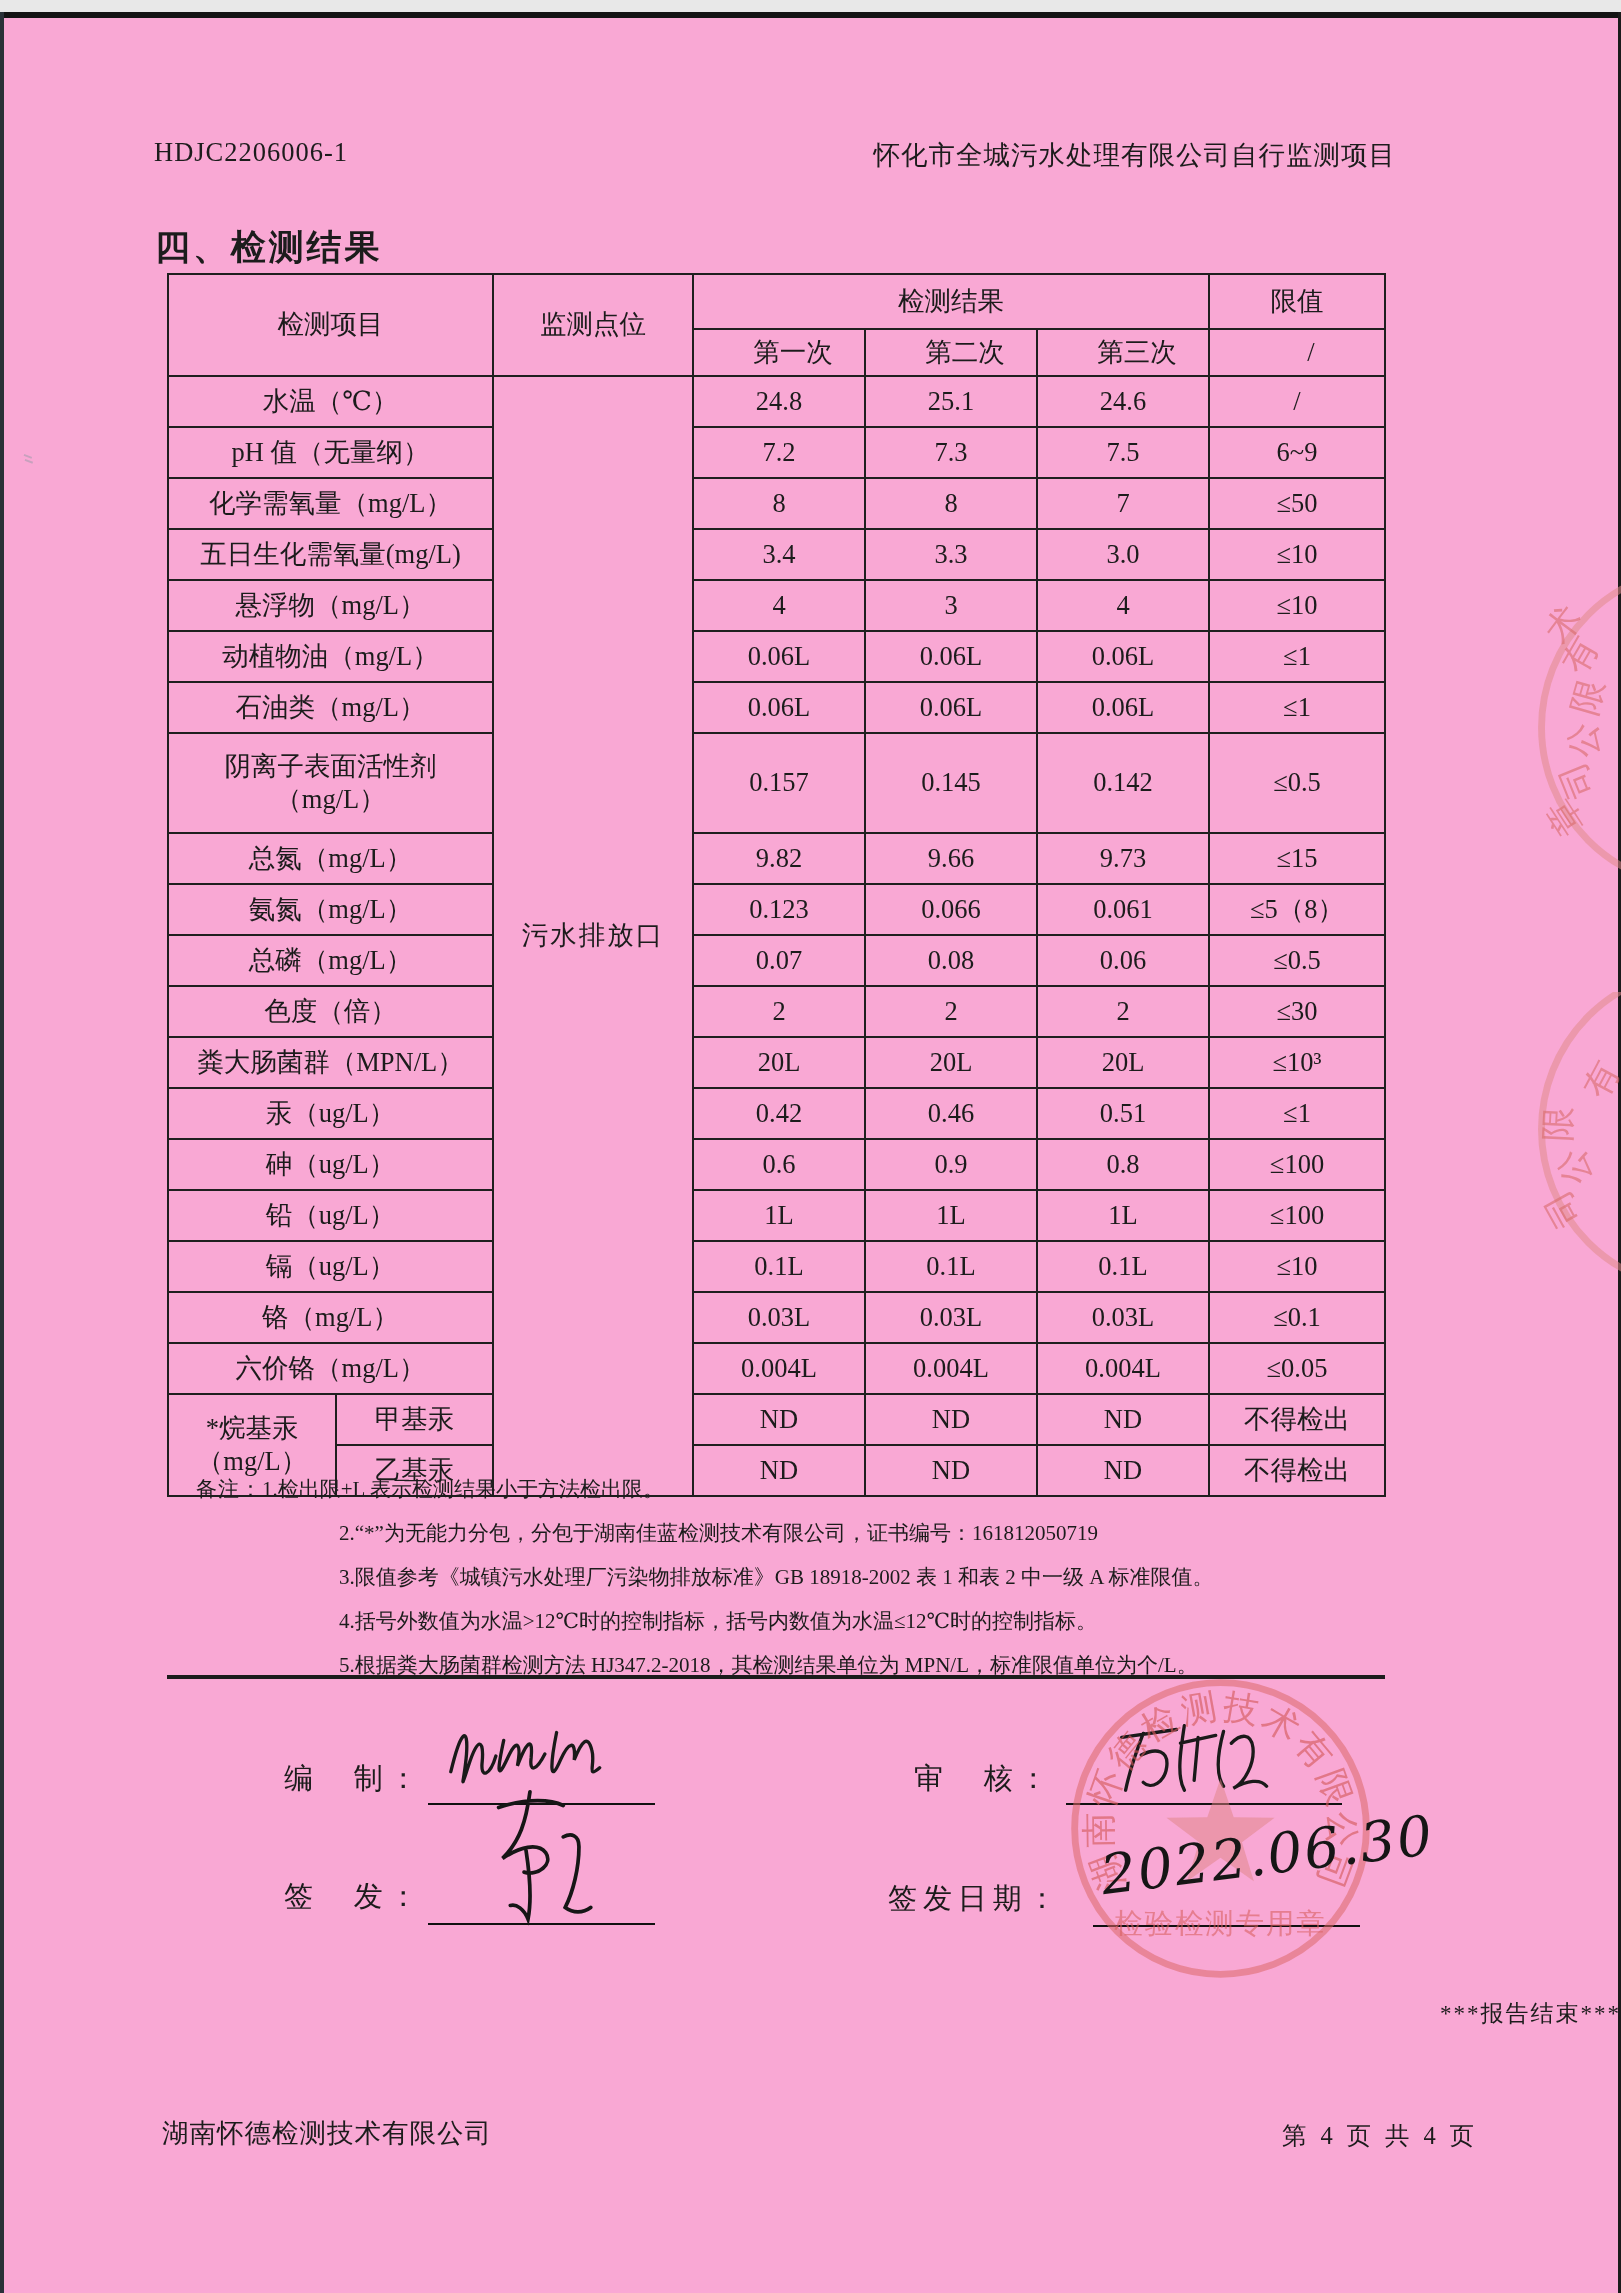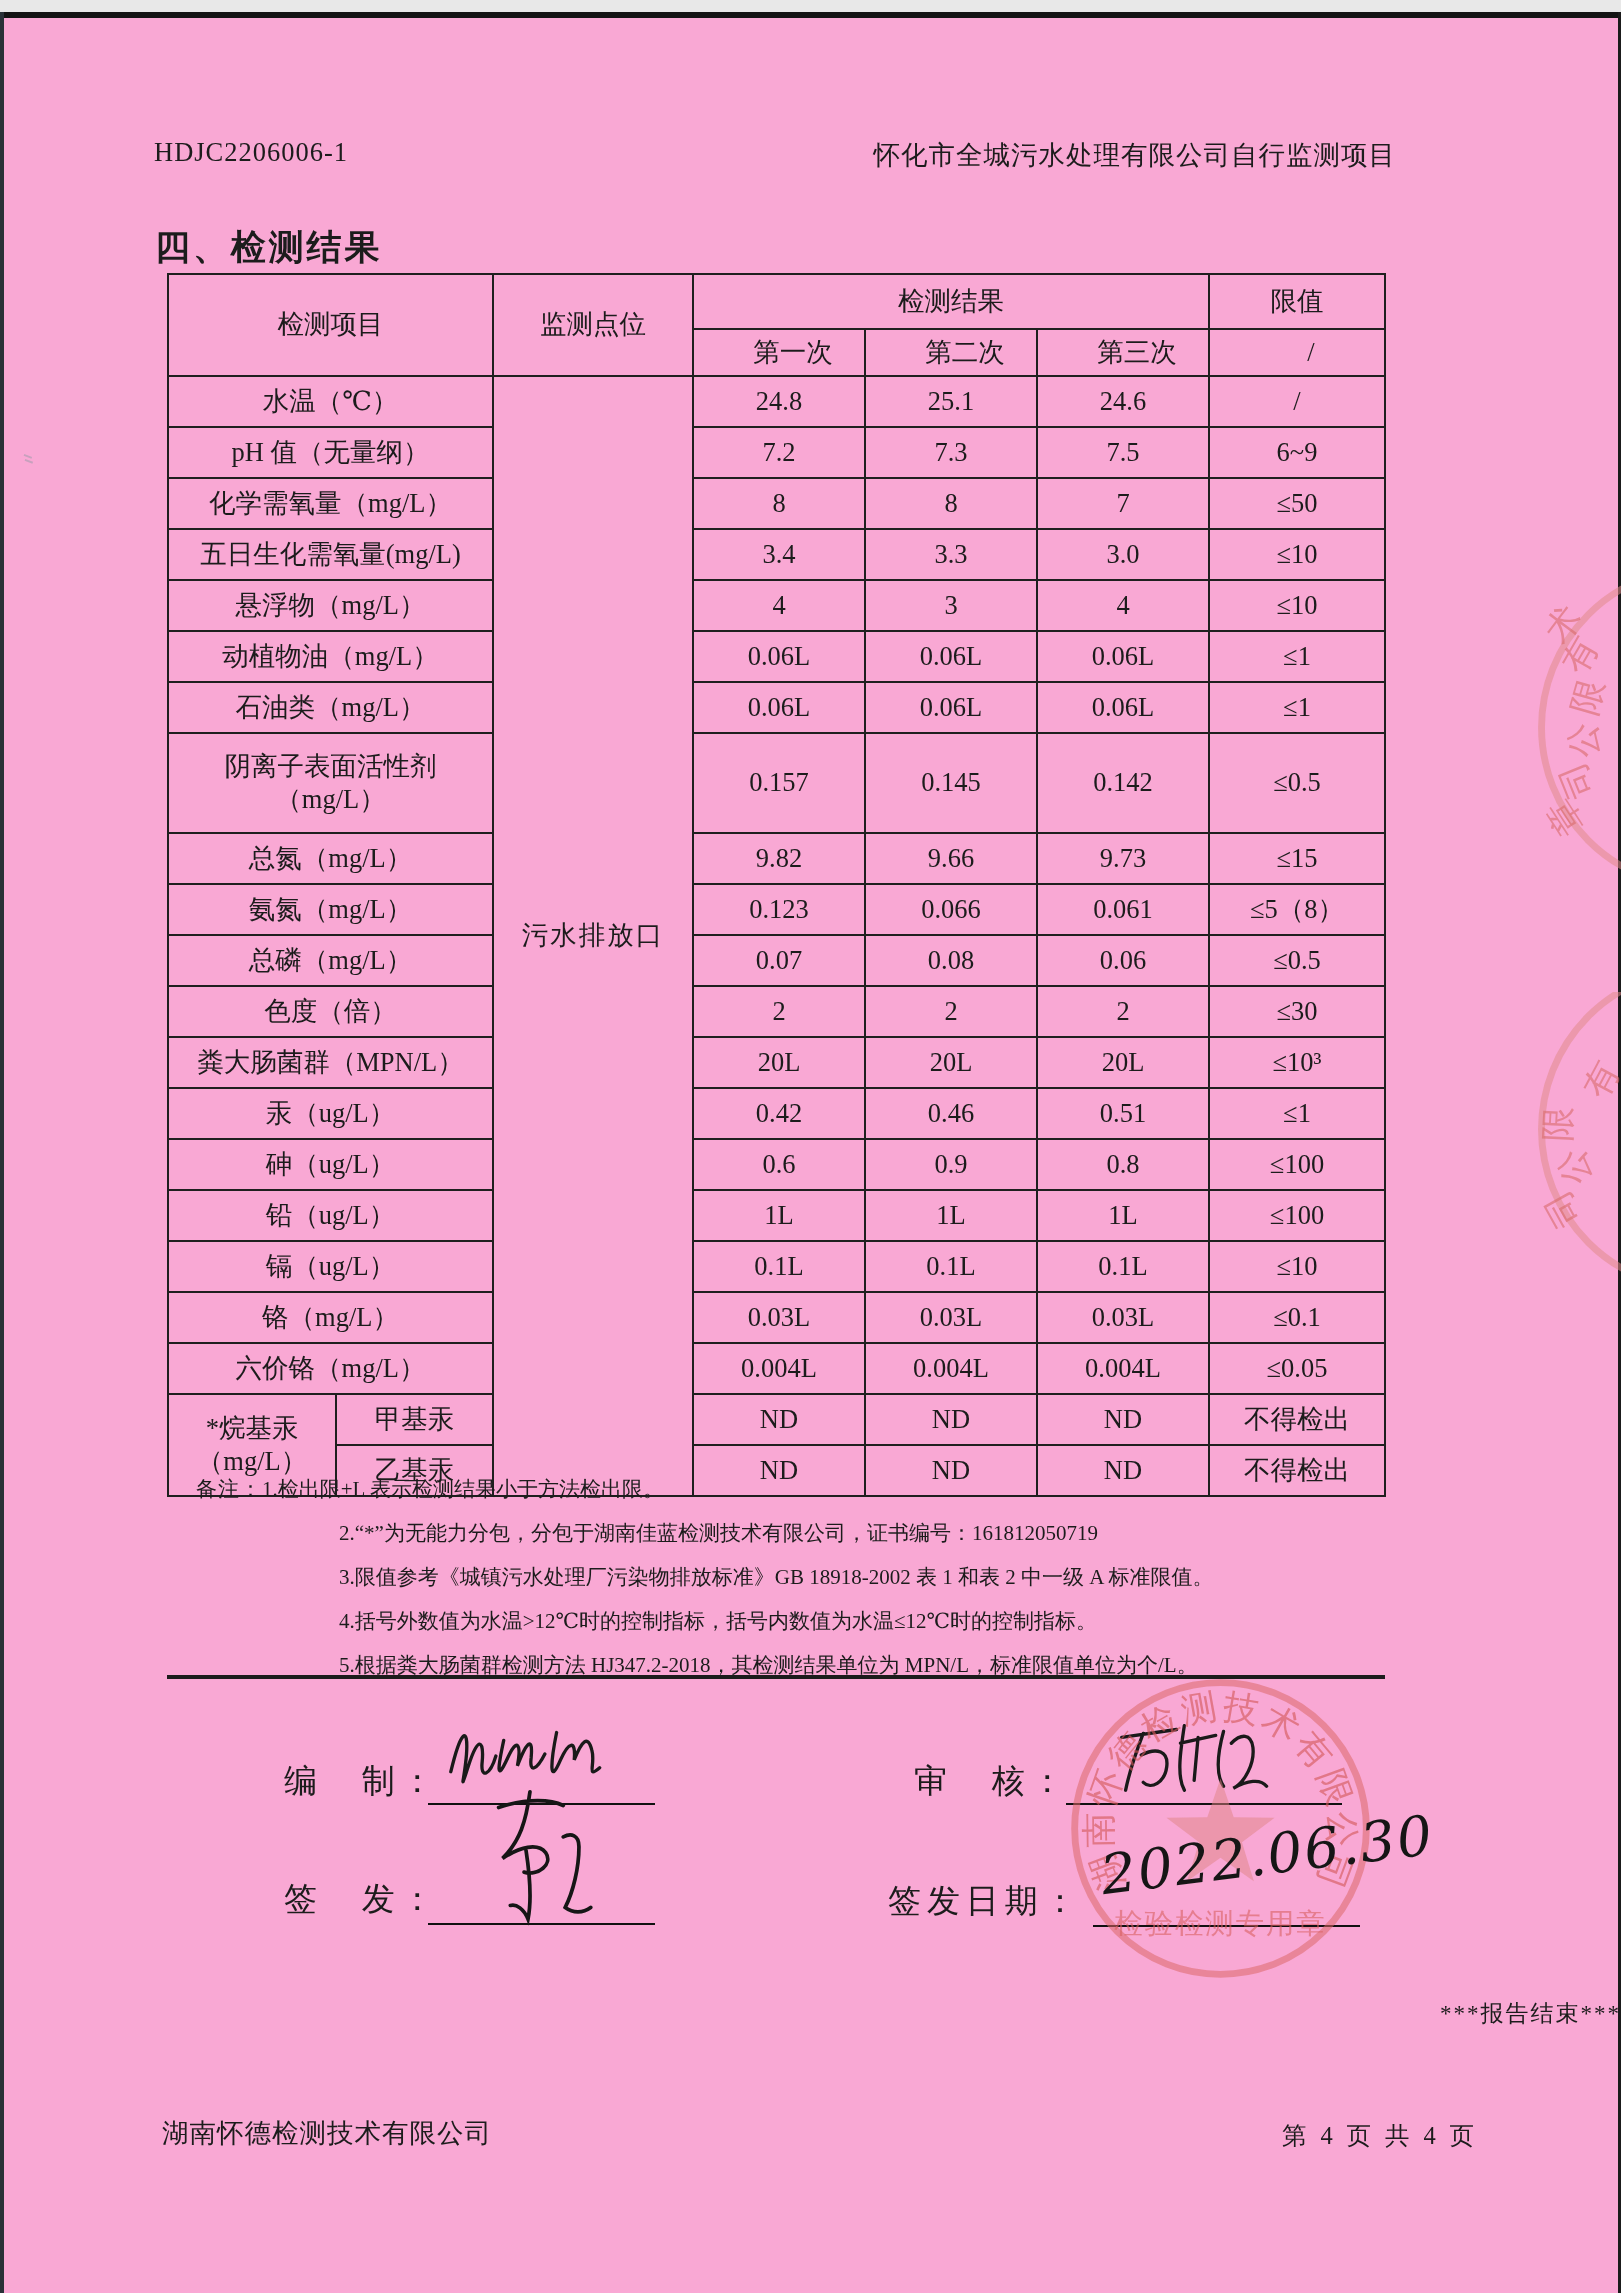--- a/index.html
+++ b/index.html
@@ -30,21 +30,21 @@
   tr.drow td{height:49px;}
   tr.drow.tall td{height:98px;}
   td.pointcell{font-size:27.4px;letter-spacing:2px;border-radius:32px;}
 
   .notes{position:absolute;left:196px;top:1455px;width:1215px;font-size:21px;line-height:44px;}
   .notes .nline{white-space:nowrap;}
   .notes .indent{padding-left:143px;}
   .note-label{letter-spacing:1px;}
   .notes-rule{position:absolute;left:167px;top:1663px;width:1218px;height:3.9px;background:#1c1c1c;}
 
-  .sig-label{position:absolute;font-size:33px;letter-spacing:5.9px;}
+  .sig-label{position:absolute;font-size:29px;letter-spacing:5.9px;}
   .sig-line{position:absolute;height:2px;background:#111;}
   .sig-svg{position:absolute;}
   .date-hand{position:absolute;left:1100px;top:1811px;font-size:55px;font-style:italic;
     transform:rotate(-7deg);color:#161616;letter-spacing:2px;z-index:6;
     font-family:"DejaVu Serif","Liberation Serif",serif;}
 
   .stamp-big{position:absolute;left:1059px;top:1655px;z-index:5;}
   .stamp-edge-a{position:absolute;left:1513px;top:545px;}
   .stamp-edge-b{position:absolute;left:1513px;top:980px;}
 

